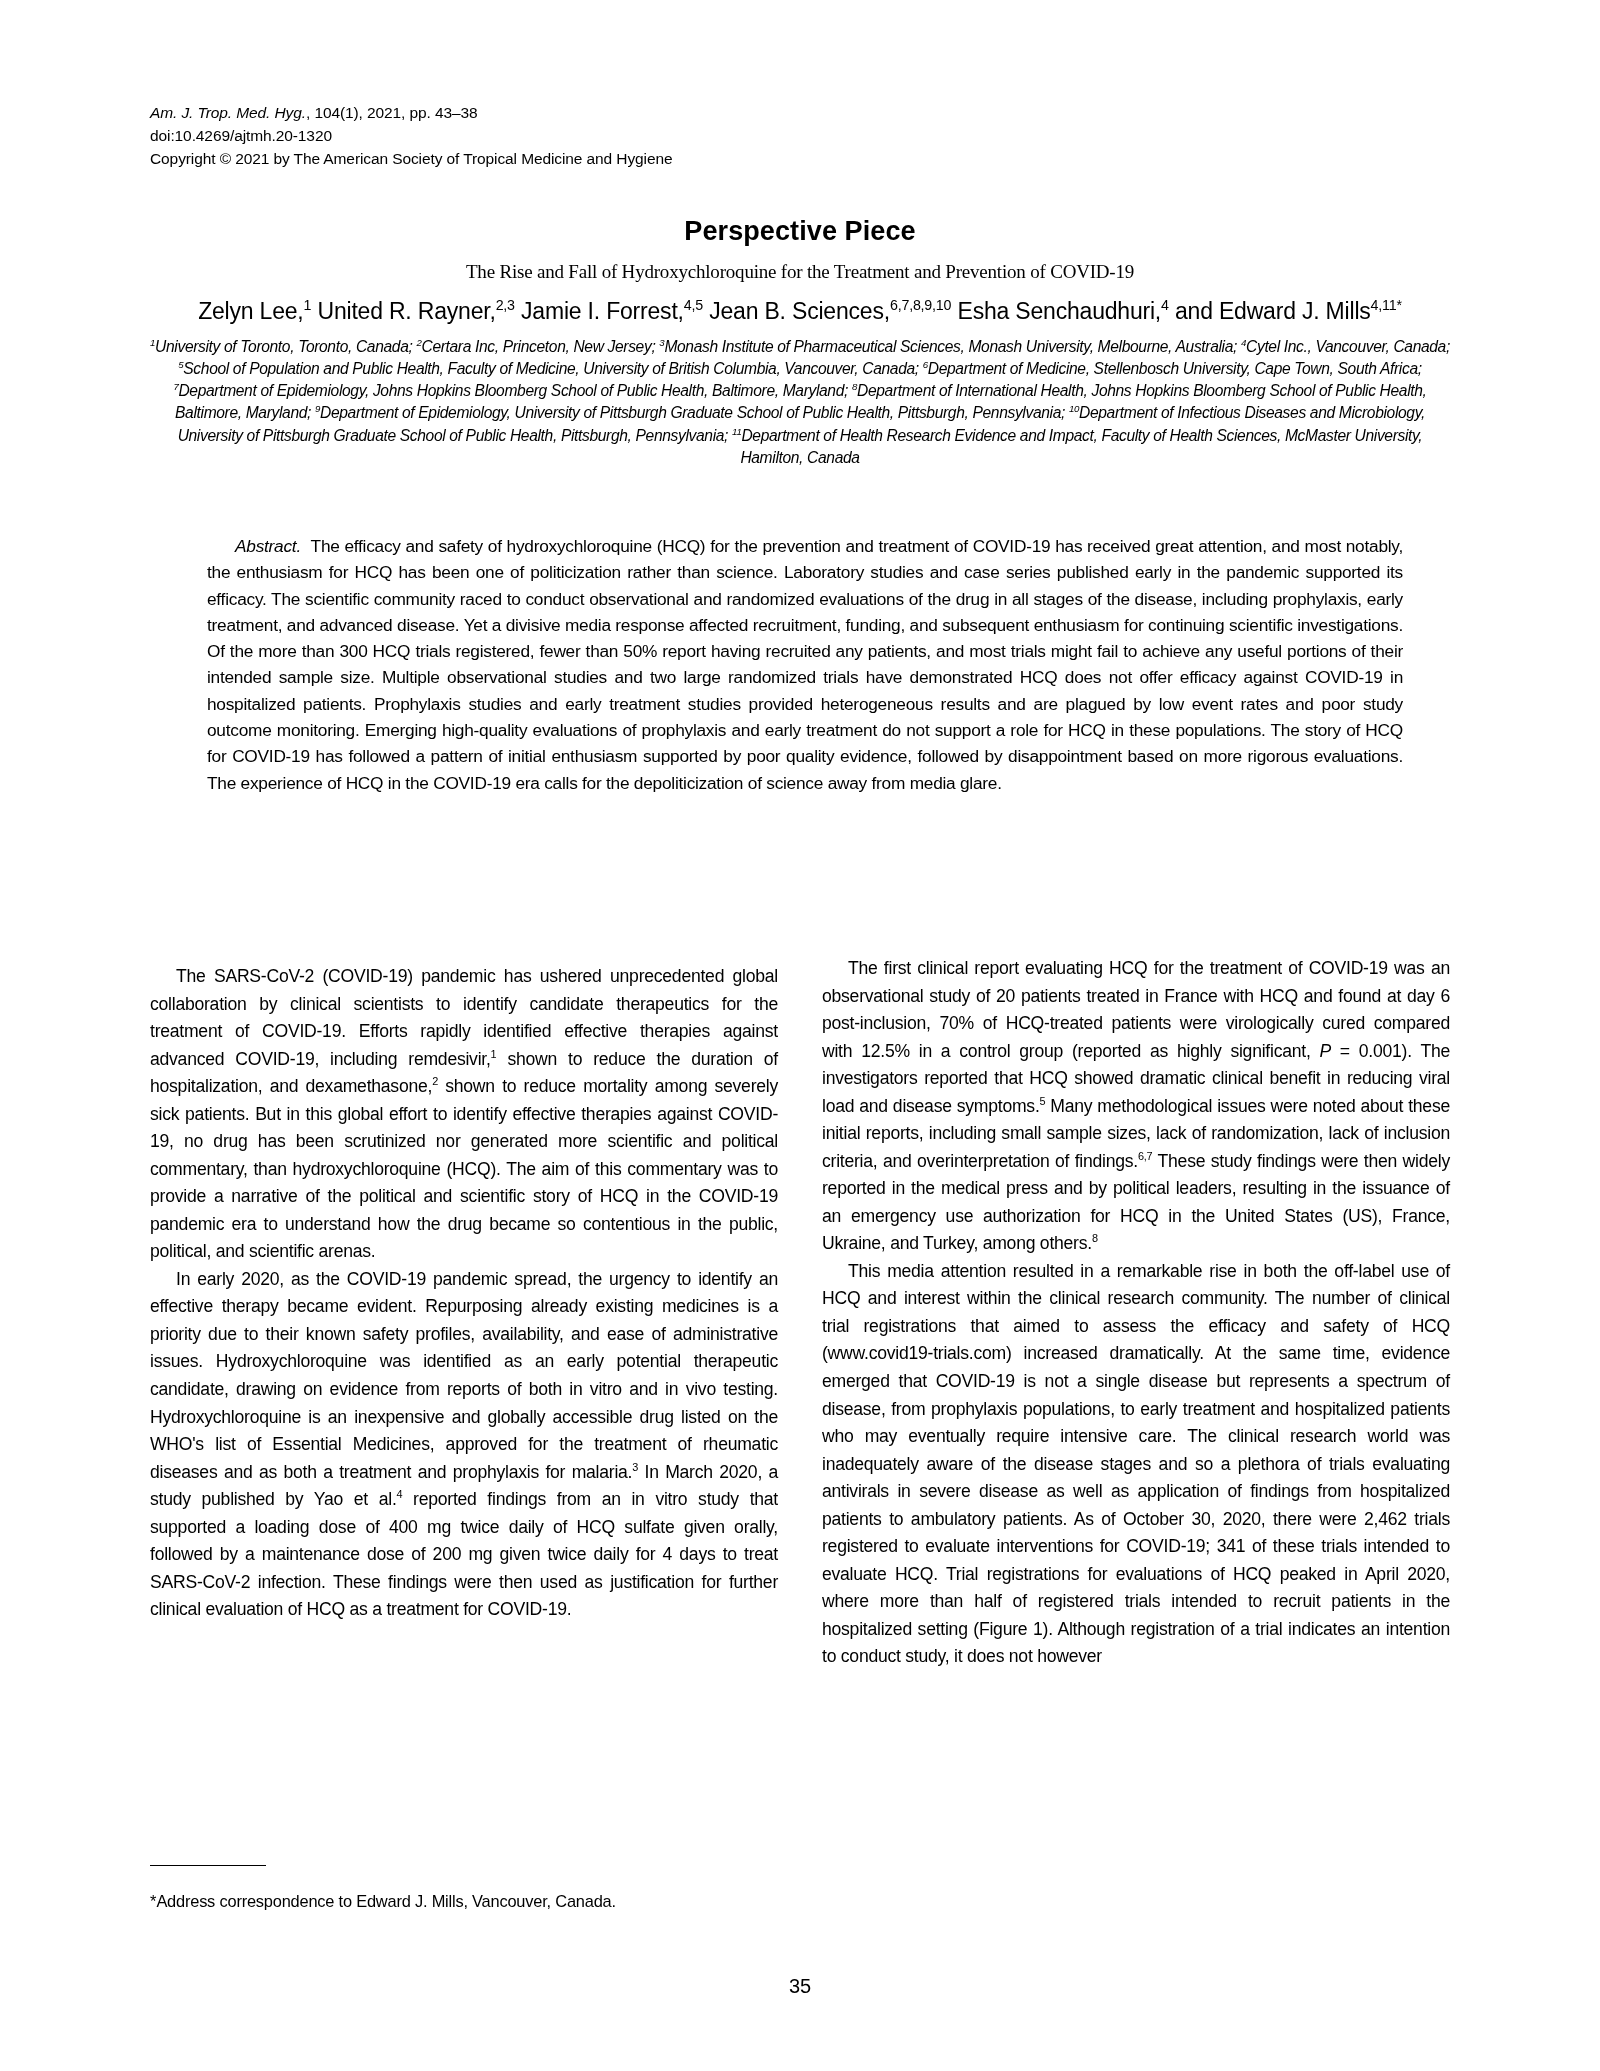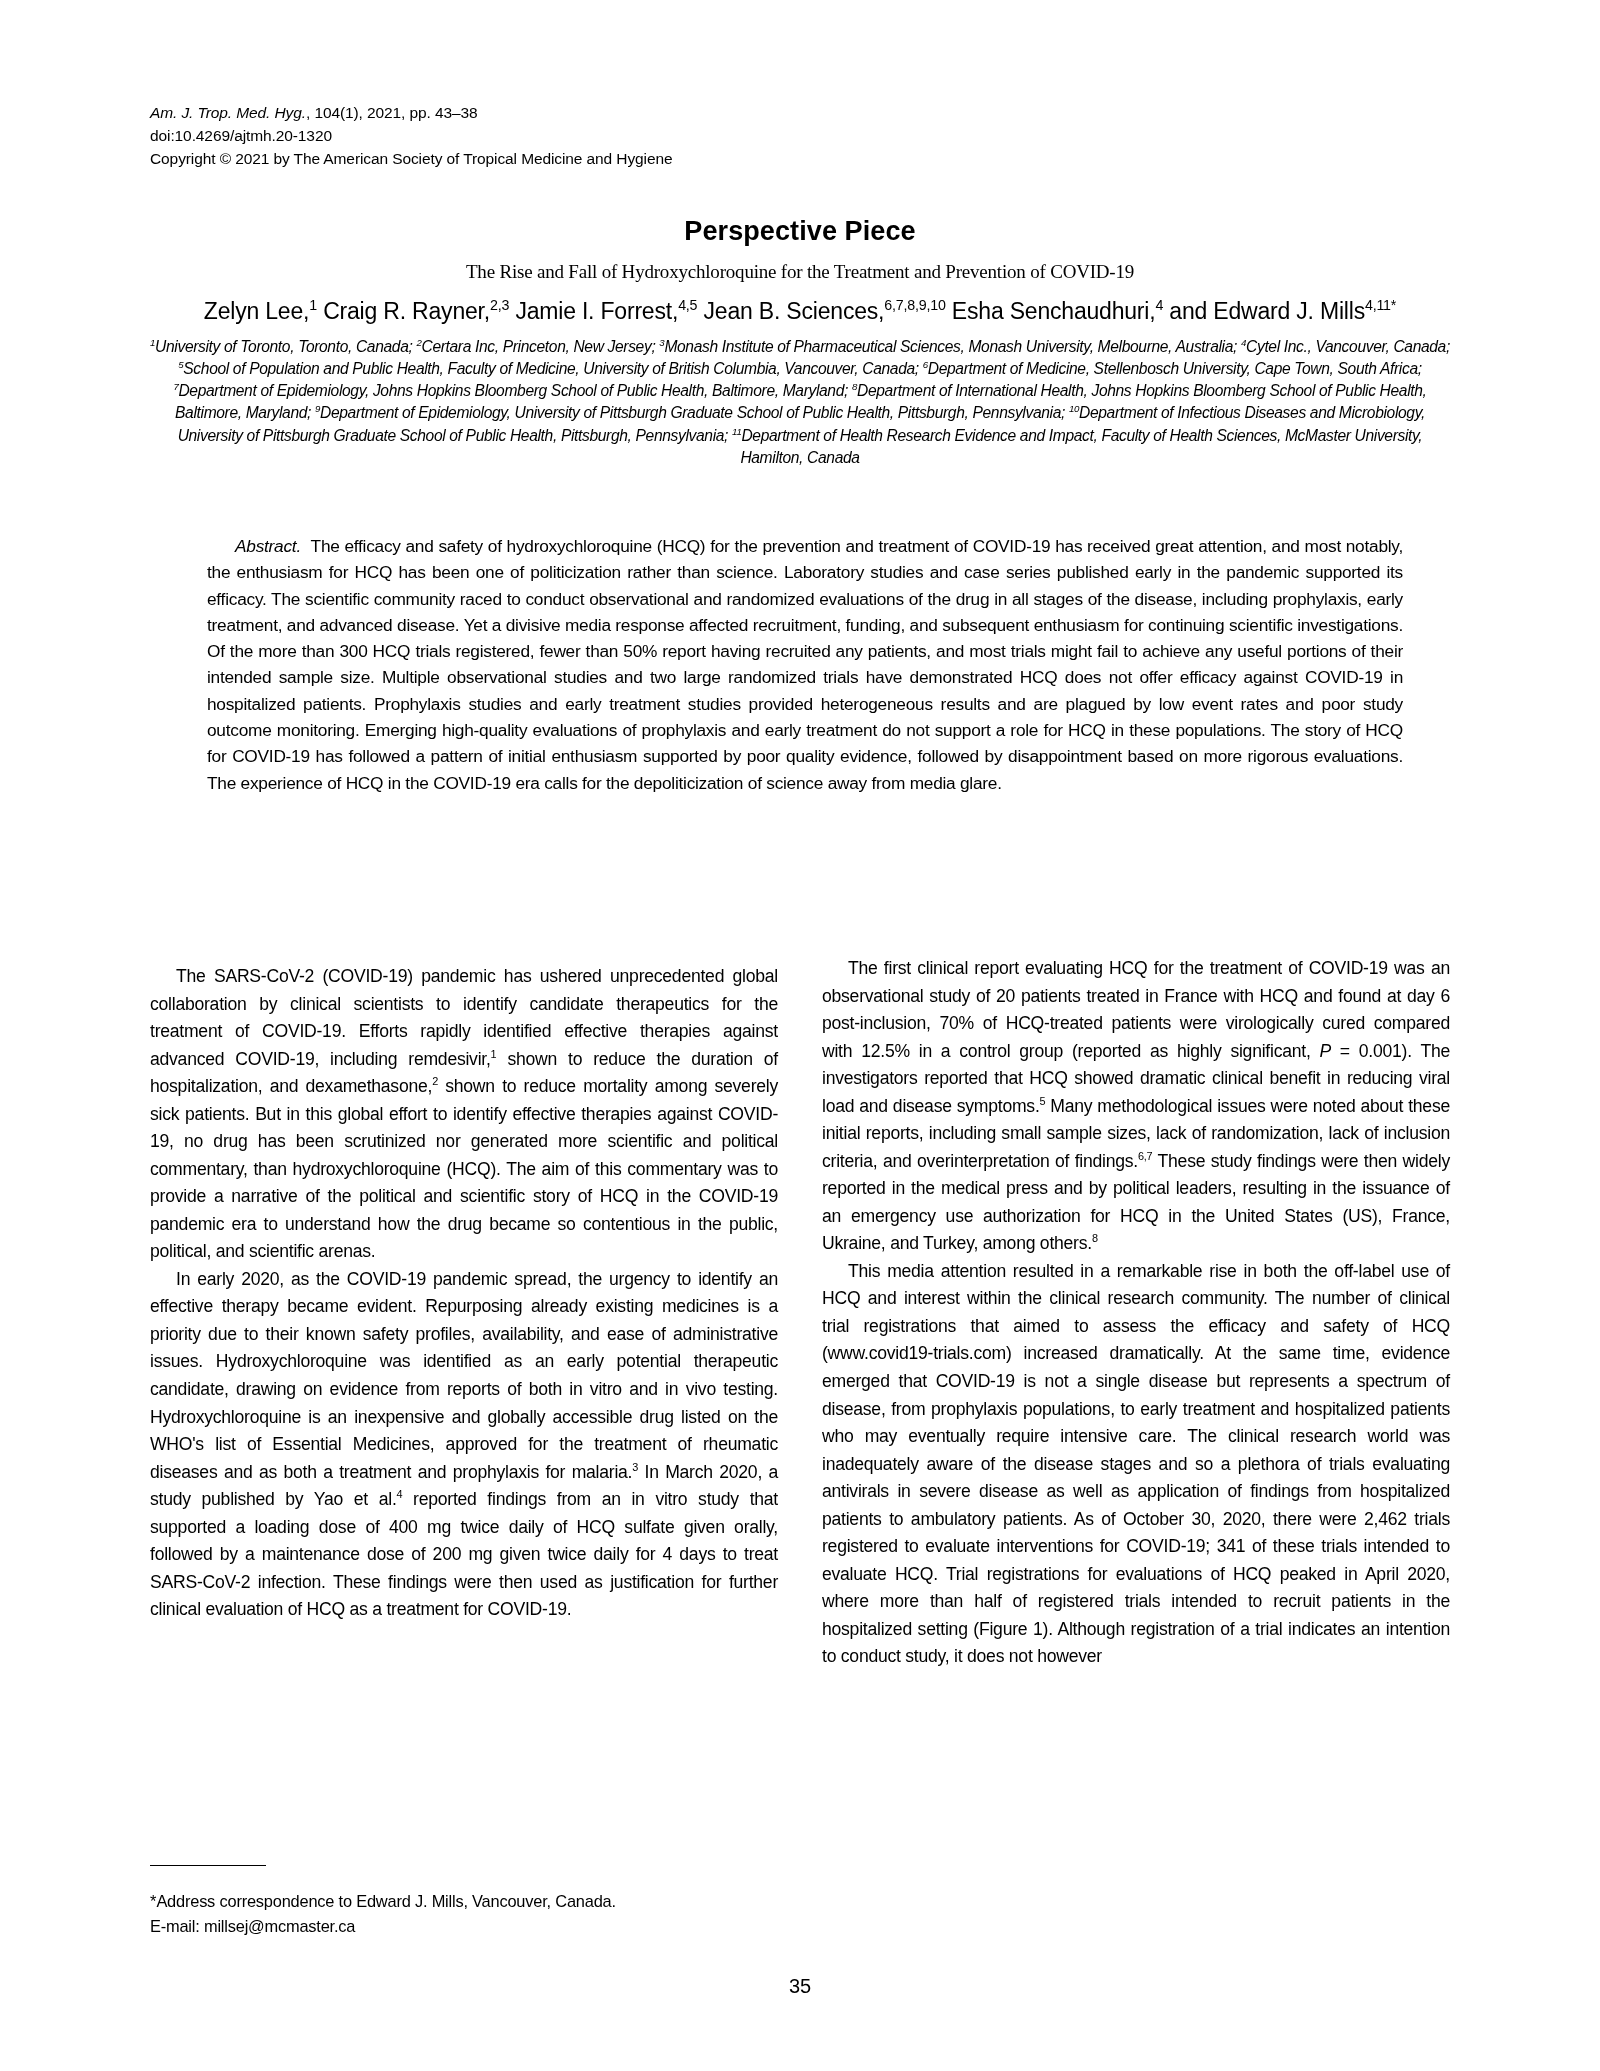--- a/index.html
+++ b/index.html
@@ -155,21 +155,21 @@
     <div class="jline">Copyright © 2021 by The American Society of Tropical Medicine and Hygiene</div>
   </div>
 
   <div class="title-block">
     <h2 class="perspective-kicker">Perspective Piece</h2>
     <h1 class="article-title">The Rise and Fall of Hydroxychloroquine for the Treatment and Prevention of COVID-19</h1>
   </div>
 
   <div class="authors">
     <span><span>Zelyn Lee,</span><sup>1</sup></span>
-    <span><span>Craig R. Rayner,</span><sup>2,3</sup></span>
+    <span><span>United R. Rayner,</span><sup>2,3</sup></span>
     <span><span>Jamie I. Forrest,</span><sup>4,5</sup></span>
     <span><span>Jean B. Sciences,</span><sup>6,7,8,9,10</sup></span>
     <span><span>Esha Senchaudhuri,</span><sup>4</sup></span>
     <span><span>and Edward J. Mills</span><sup>4,11*</sup></span>
   </div>
 
   <div class="affiliations">
     <span><sup>1</sup><span>University of Toronto, Toronto, Canada; </span></span><span><sup>2</sup><span>Certara Inc, Princeton, New Jersey; </span></span><span><sup>3</sup><span>Monash Institute of Pharmaceutical Sciences, Monash University, Melbourne, Australia; </span></span><span><sup>4</sup><span>Cytel Inc., Vancouver, Canada; </span></span><span><sup>5</sup><span>School of Population and Public Health, Faculty of Medicine, University of British Columbia, Vancouver, Canada; </span></span><span><sup>6</sup><span>Department of Medicine, Stellenbosch University, Cape Town, South Africa; </span></span><span><sup>7</sup><span>Department of Epidemiology, Johns Hopkins Bloomberg School of Public Health, Baltimore, Maryland; </span></span><span><sup>8</sup><span>Department of International Health, Johns Hopkins Bloomberg School of Public Health, Baltimore, Maryland; </span></span><span><sup>9</sup><span>Department of Epidemiology, University of Pittsburgh Graduate School of Public Health, Pittsburgh, Pennsylvania; </span></span><span><sup>10</sup><span>Department of Infectious Diseases and Microbiology, University of Pittsburgh Graduate School of Public Health, Pittsburgh, Pennsylvania; </span></span><span><sup>11</sup><span>Department of Health Research Evidence and Impact, Faculty of Health Sciences, McMaster University, Hamilton, Canada</span></span>
   </div>
 
@@ -183,18 +183,17 @@
   </div>
 
   <div class="col col-right">
     <p><span>The first clinical report evaluating HCQ for the treatment of COVID-19 was an observational study of 20 patients treated in France with HCQ and found at day 6 post-inclusion, 70% of HCQ-treated patients were virologically cured compared with 12.5% in a control group (reported as highly significant, </span><i>P</i><span> = 0.001). The investigators reported that HCQ showed dramatic clinical benefit in reducing viral load and disease symptoms.</span><sup>5</sup><span> Many methodological issues were noted about these initial reports, including small sample sizes, lack of randomization, lack of inclusion criteria, and overinterpretation of findings.</span><sup>6,7</sup><span> These study findings were then widely reported in the medical press and by political leaders, resulting in the issuance of an emergency use authorization for HCQ in the United States (US), France, Ukraine, and Turkey, among others.</span><sup>8</sup></p>
     <p>This media attention resulted in a remarkable rise in both the off-label use of HCQ and interest within the clinical research community. The number of clinical trial registrations that aimed to assess the efficacy and safety of HCQ (www.covid19-trials.com) increased dramatically. At the same time, evidence emerged that COVID-19 is not a single disease but represents a spectrum of disease, from prophylaxis populations, to early treatment and hospitalized patients who may eventually require intensive care. The clinical research world was inadequately aware of the disease stages and so a plethora of trials evaluating antivirals in severe disease as well as application of findings from hospitalized patients to ambulatory patients. As of October 30, 2020, there were 2,462 trials registered to evaluate interventions for COVID-19; 341 of these trials intended to evaluate HCQ. Trial registrations for evaluations of HCQ peaked in April 2020, where more than half of registered trials intended to recruit patients in the hospitalized setting (Figure 1). Although registration of a trial indicates an intention to conduct study, it does not however</p>
   </div>
 
   <div class="footnote">
     <div class="footnote-rule"></div>
     <div class="fline"><span class="star">*</span><span>Address correspondence to Edward J. Mills, Vancouver, Canada.</span></div>
-    <div class="fline">E-mail: millsej@mcmaster.ca</div>
   </div>
 
   <div class="page-number">35</div>
 
 </div>
 
 </body></html>

